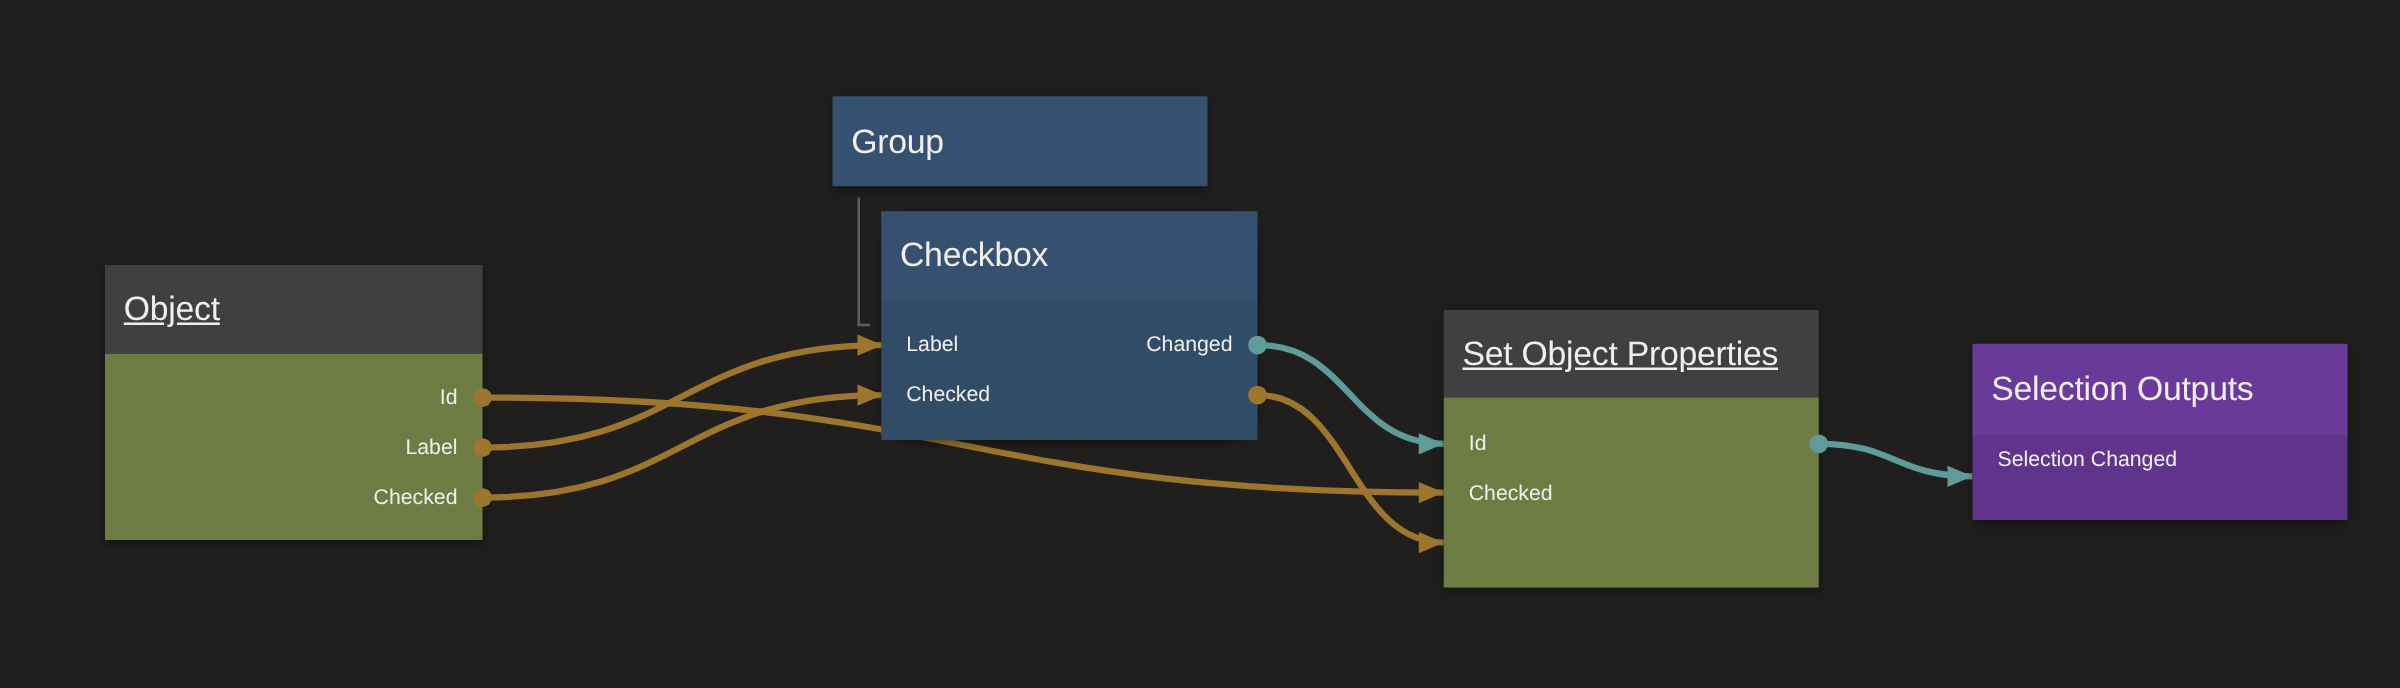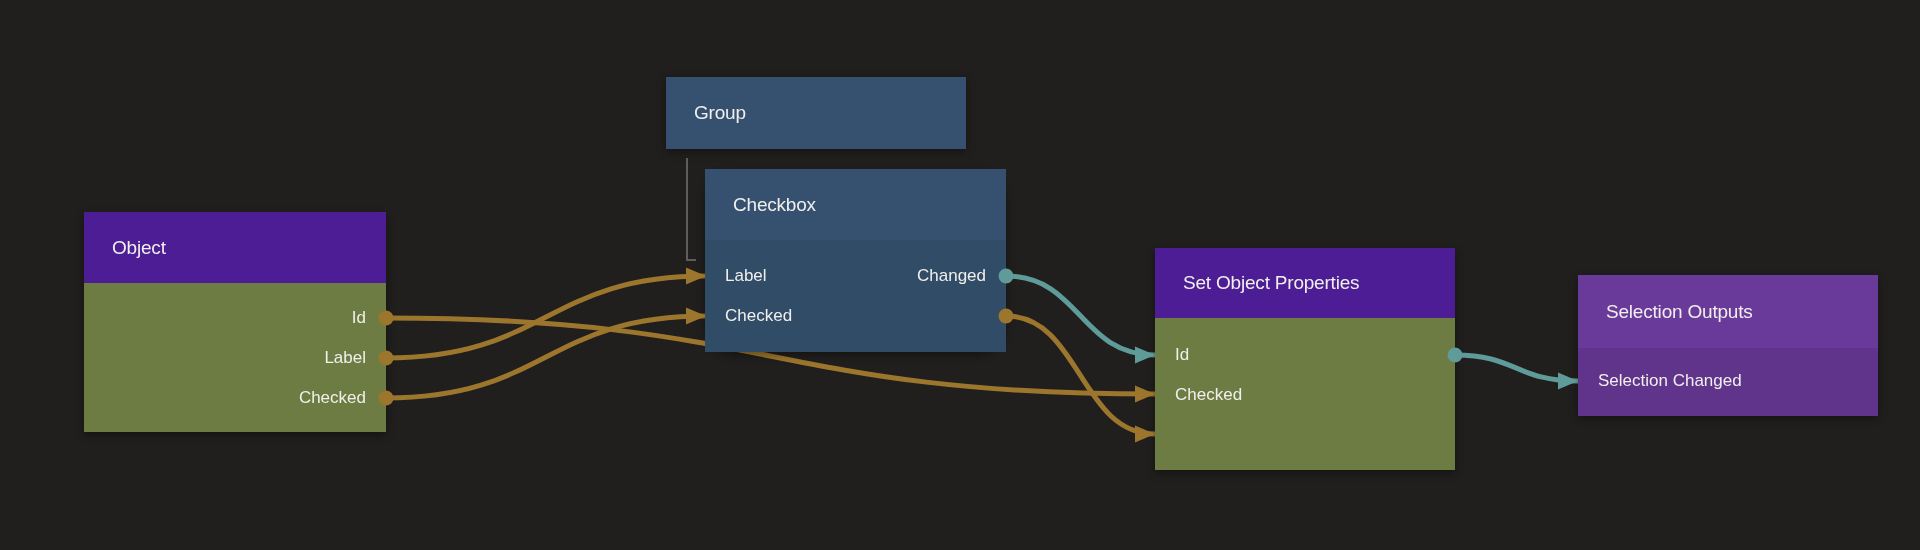--- a/index.html
+++ b/index.html
@@ -11,34 +11,34 @@
   }
   svg.layer{position:absolute;left:0;top:0;width:1920px;height:550px;}
   svg.edges{z-index:0;}
   svg.ports{z-index:2;pointer-events:none;}
   .node{
     position:absolute;z-index:1;
     box-shadow:0 3px 8px rgba(0,0,0,0.38);
   }
   .node-header{
     display:flex;align-items:center;
-    padding:0 28px;
-    font-size:19px;letter-spacing:-0.2px;
+    padding:0 15px;
+    font-size:27px;letter-spacing:-0.2px;
     white-space:nowrap;
   }
   .node-body{box-sizing:border-box;}
   .row{
     height:40px;display:flex;align-items:center;
     padding:0 20px;font-size:17px;white-space:nowrap;
   }
   .row.between{justify-content:space-between;}
   .row.out-only{justify-content:flex-end;}
   .row.in-only{justify-content:flex-start;}
   
-  .green  .node-header{background:#4c1d95;}
+  .green  .node-header{background:#404040;text-decoration:underline;}
   .green  .node-body  {background:#6d7c42;}
   .blue   .node-header{background:#365170;}
   .blue   .node-body  {background:#314c67;}
   .purple .node-header{background:#6a3a9a;}
   .purple .node-body  {background:#5f348a;}
   .header-only{background:#365170;}
 </style>
 </head>
 <body>
 
@@ -106,21 +106,21 @@
       <div class="row in-only">
         <span>Checked</span>
       </div>
     </div>
   </div>
 
   <div class="node purple" style="left:1578px;top:275px;width:300px;">
     <div class="node-header" style="height:73px;">
       <span>Selection Outputs</span>
     </div>
-    <div class="node-body" style="height:68px;padding-top:13px;">
+    <div class="node-body" style="height:68px;">
       <div class="row in-only">
         <span>Selection Changed</span>
       </div>
     </div>
   </div>
 
   <svg class="layer ports" viewBox="0 0 1920 550">
 
     <circle cx="386" cy="318" r="7.5" fill="#9d762d"></circle>
     <circle cx="386" cy="358" r="7.5" fill="#9d762d"></circle>

